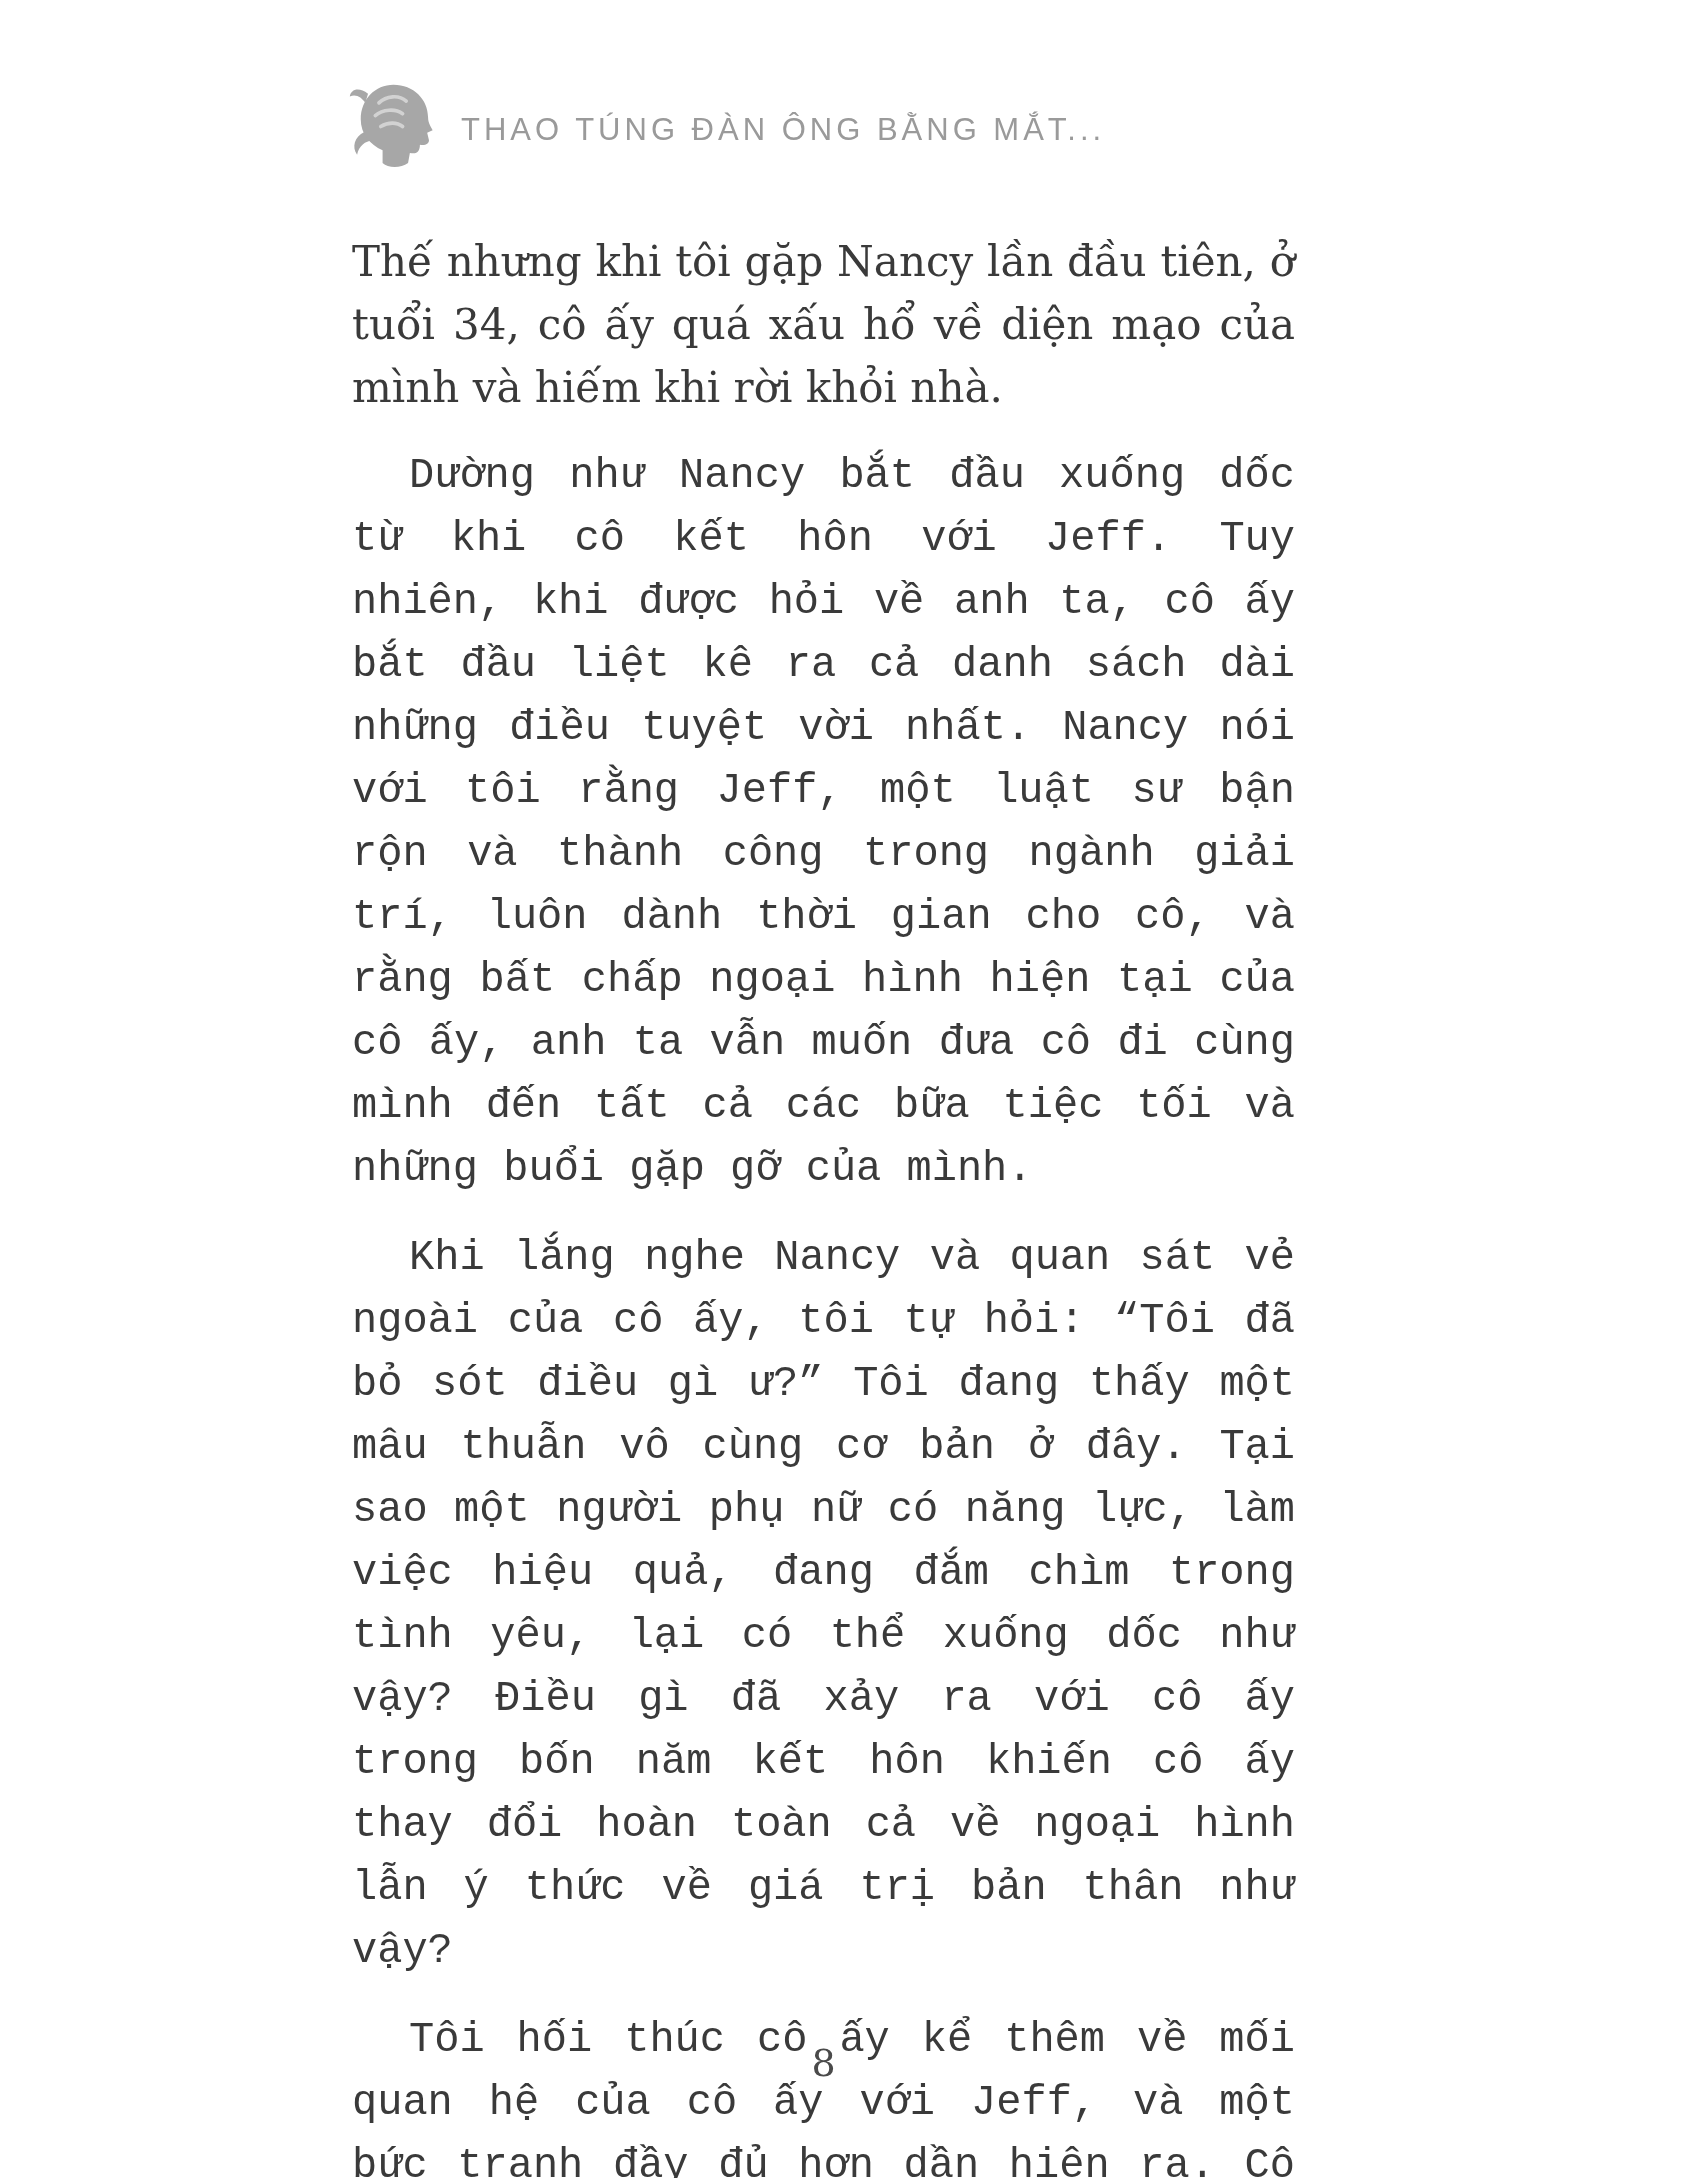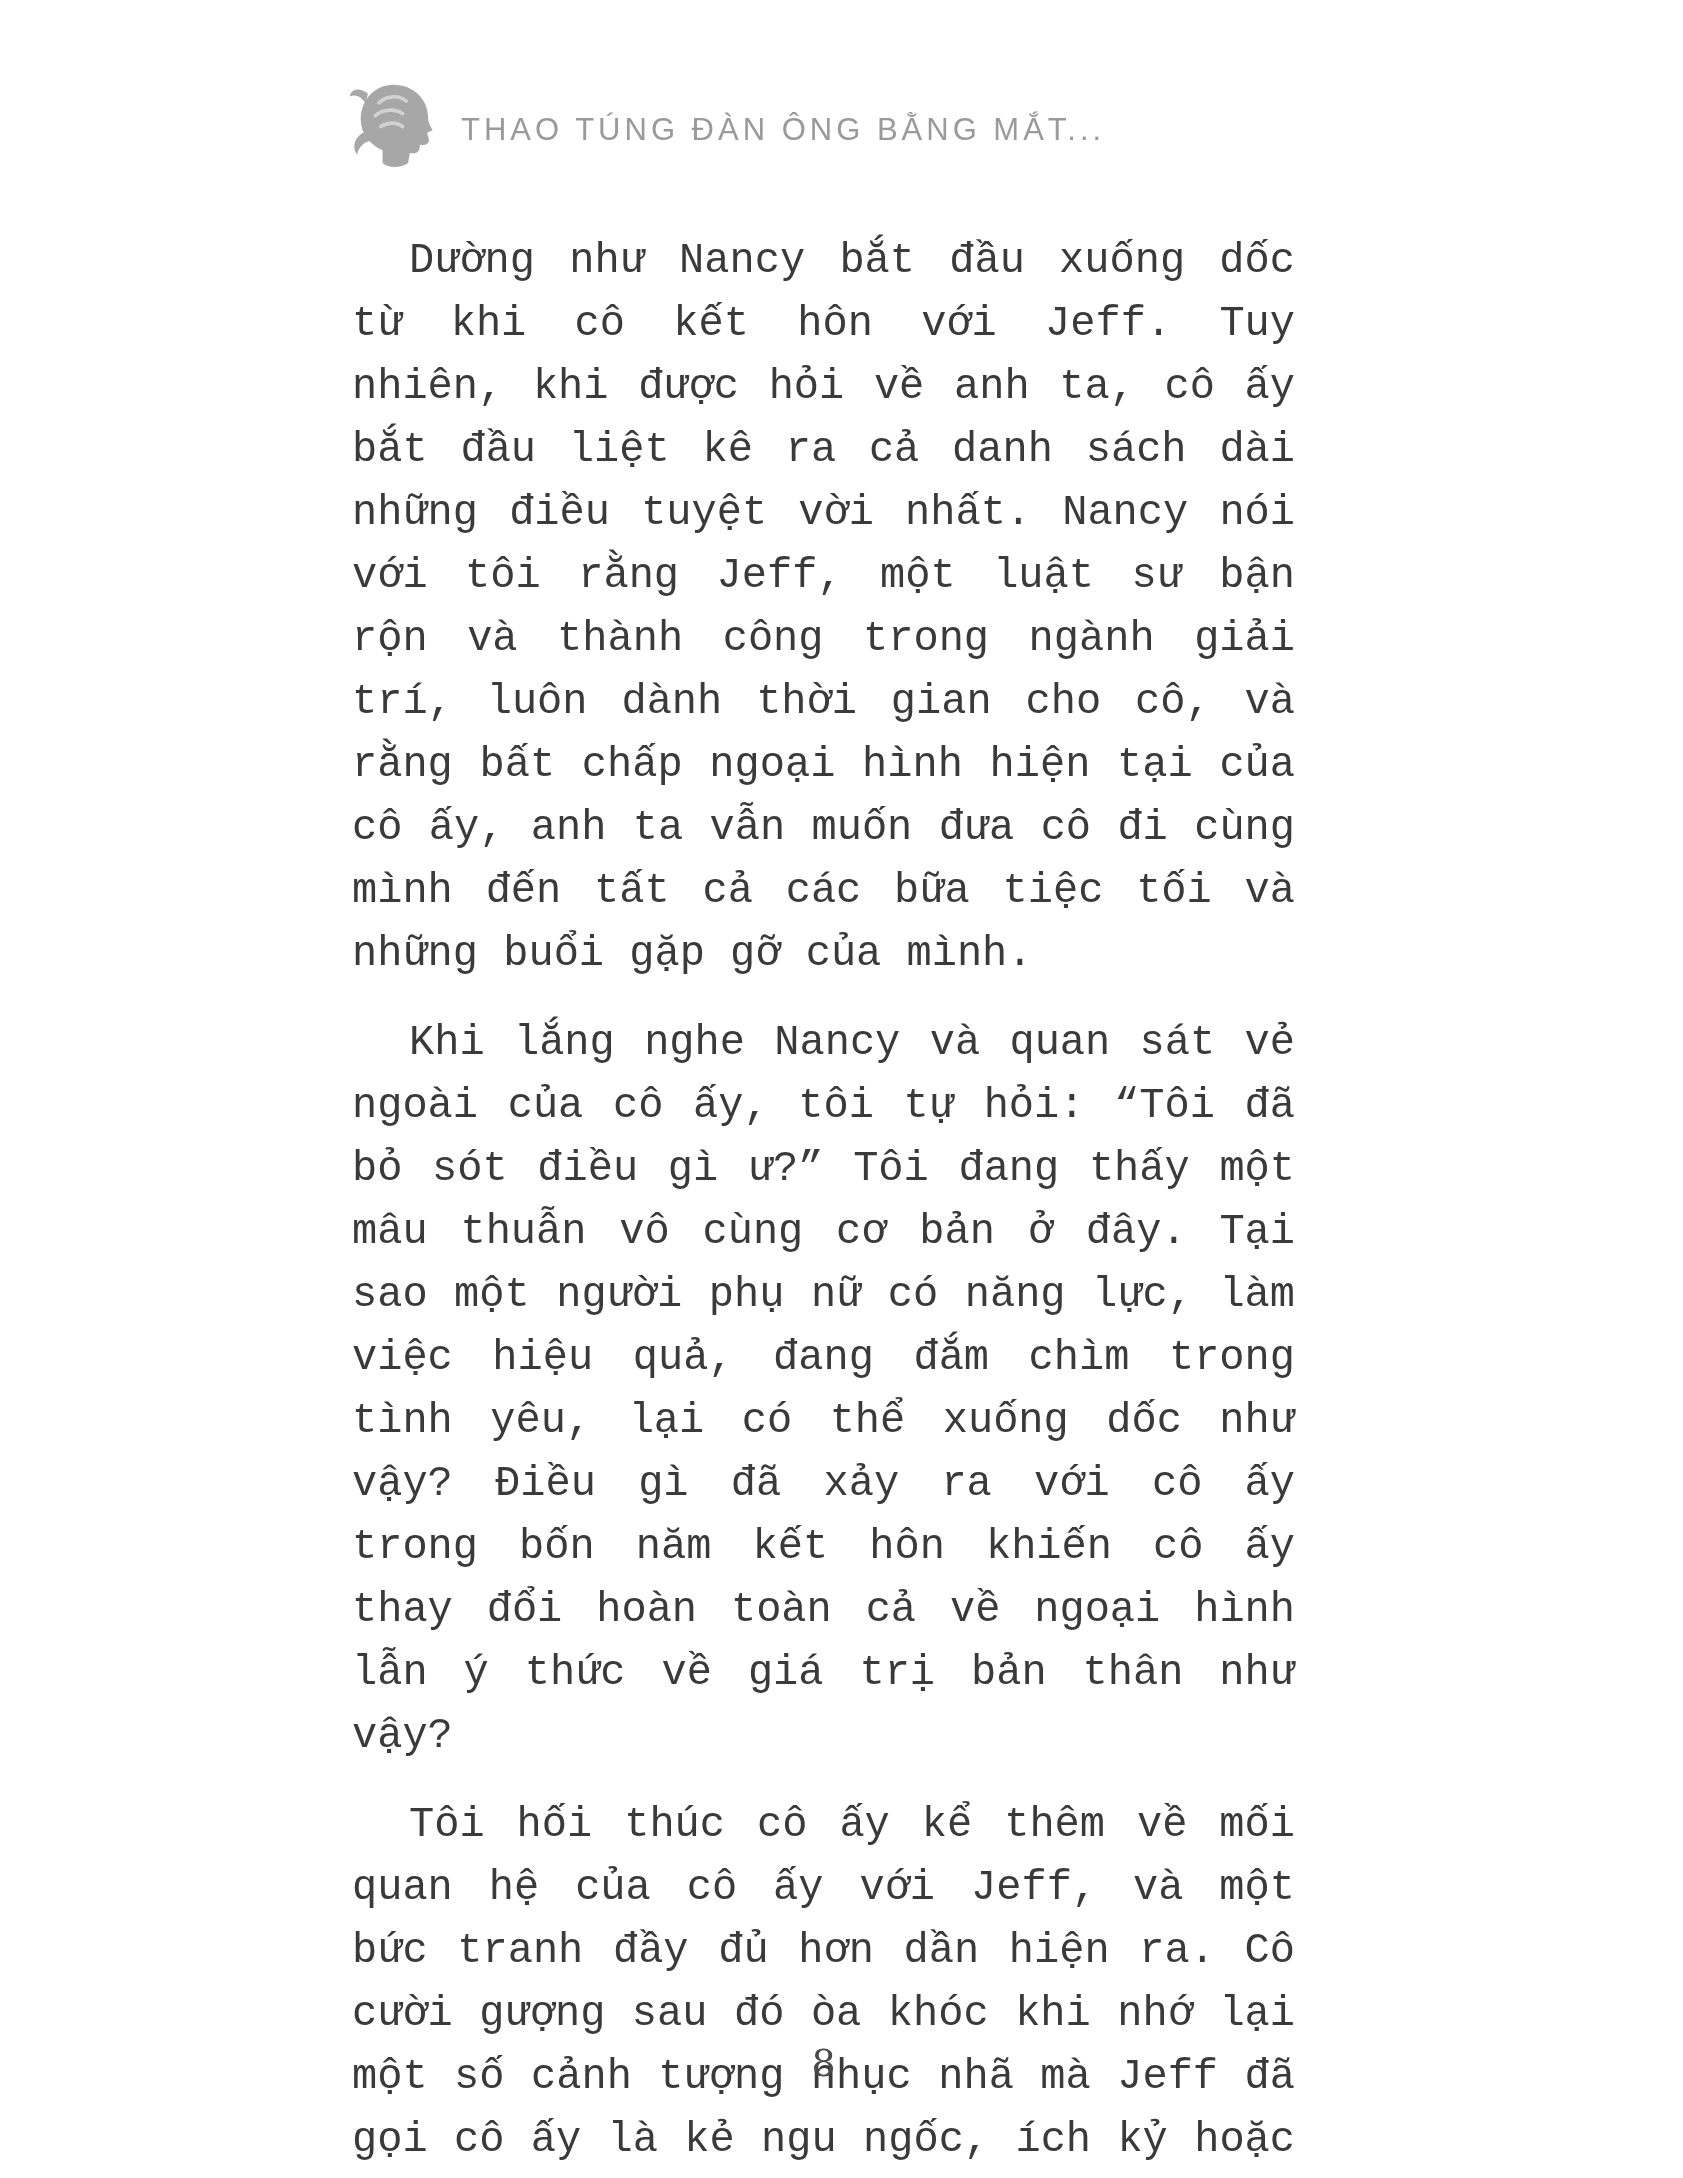--- a/index.html
+++ b/index.html
@@ -81,20 +81,21 @@
 
         <path d="M34 26 C42 18 56 17 64 24" fill="none" stroke="#d2d2d2" stroke-width="4" stroke-linecap="round"></path>
         <path d="M30 40 C38 33 52 32 60 38" fill="none" stroke="#d2d2d2" stroke-width="4" stroke-linecap="round"></path>
         <path d="M36 52 C44 47 54 47 60 52" fill="none" stroke="#d2d2d2" stroke-width="4" stroke-linecap="round"></path>
       </svg>
     </div>
     <div class="running-title">THAO TÚNG ĐÀN ÔNG BẰNG MẮT...</div>
   </div>
 
   <div class="body-column">
+    <p>Thế nhưng khi tôi gặp Nancy lần đầu tiên, ở tuổi 34, cô ấy quá xấu hổ về diện mạo của mình và hiếm khi rời khỏi nhà.</p>
     <p class="indent">Dường như Nancy bắt đầu xuống dốc từ khi cô kết hôn với Jeff. Tuy nhiên, khi được hỏi về anh ta, cô ấy bắt đầu liệt kê ra cả danh sách dài những điều tuyệt vời nhất. Nancy nói với tôi rằng Jeff, một luật sư bận rộn và thành công trong ngành giải trí, luôn dành thời gian cho cô, và rằng bất chấp ngoại hình hiện tại của cô ấy, anh ta vẫn muốn đưa cô đi cùng mình đến tất cả các bữa tiệc tối và những buổi gặp gỡ của mình.</p>
     <p class="indent">Khi lắng nghe Nancy và quan sát vẻ ngoài của cô ấy, tôi tự hỏi: “Tôi đã bỏ sót điều gì ư?” Tôi đang thấy một mâu thuẫn vô cùng cơ bản ở đây. Tại sao một người phụ nữ có năng lực, làm việc hiệu quả, đang đắm chìm trong tình yêu, lại có thể xuống dốc như vậy? Điều gì đã xảy ra với cô ấy trong bốn năm kết hôn khiến cô ấy thay đổi hoàn toàn cả về ngoại hình lẫn ý thức về giá trị bản thân như vậy?</p>
     <p class="indent">Tôi hối thúc cô ấy kể thêm về mối quan hệ của cô ấy với Jeff, và một bức tranh đầy đủ hơn dần hiện ra. Cô cười gượng sau đó òa khóc khi nhớ lại một số cảnh tượng nhục nhã mà Jeff đã gọi cô ấy là kẻ ngu ngốc, ích kỷ hoặc thiếu suy nghĩ. Khi tức giận, anh ta thường la mắng cô, đóng sầm cửa và ném đồ đạc.</p>
   </div>
 
   <div class="page-number">8</div>
 
 </div>
 
 

